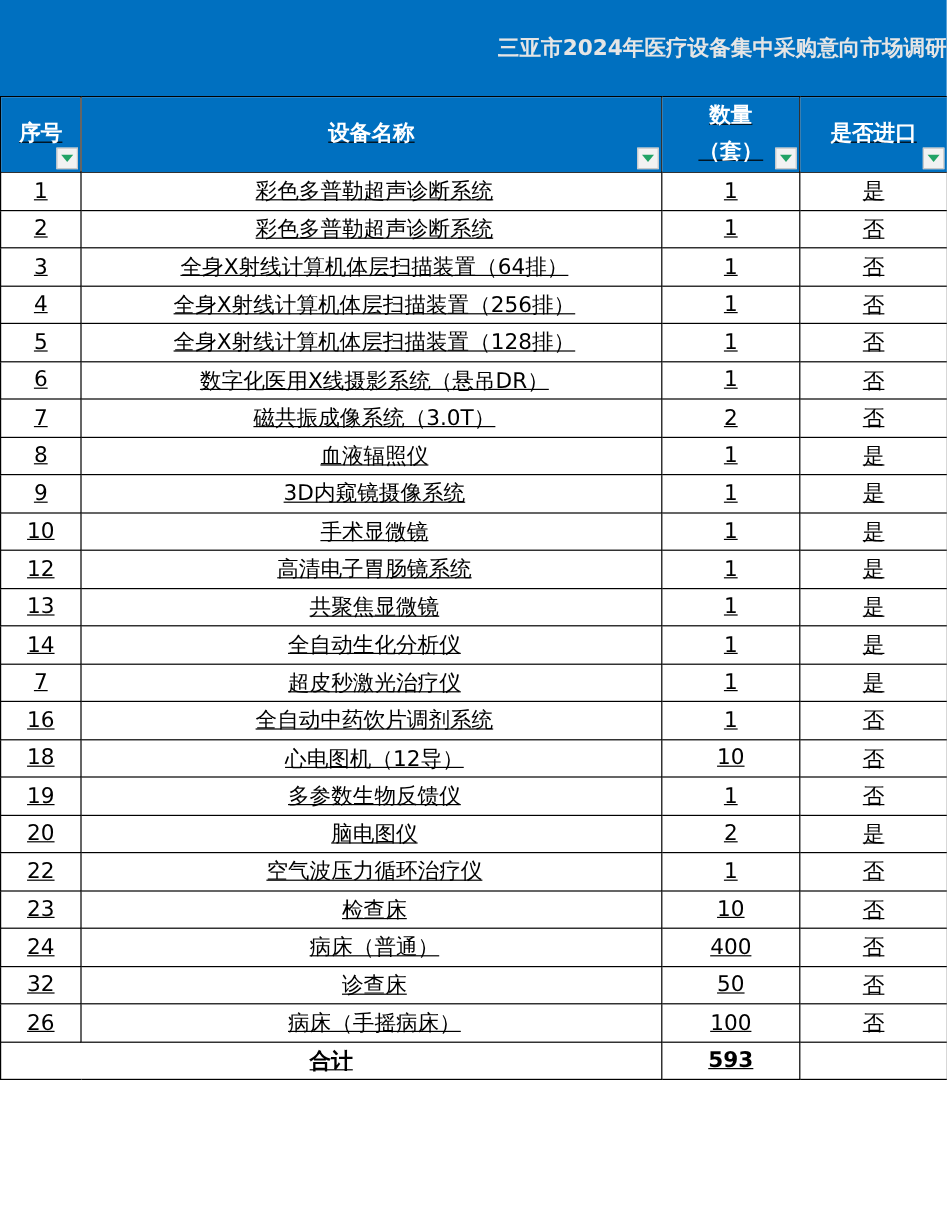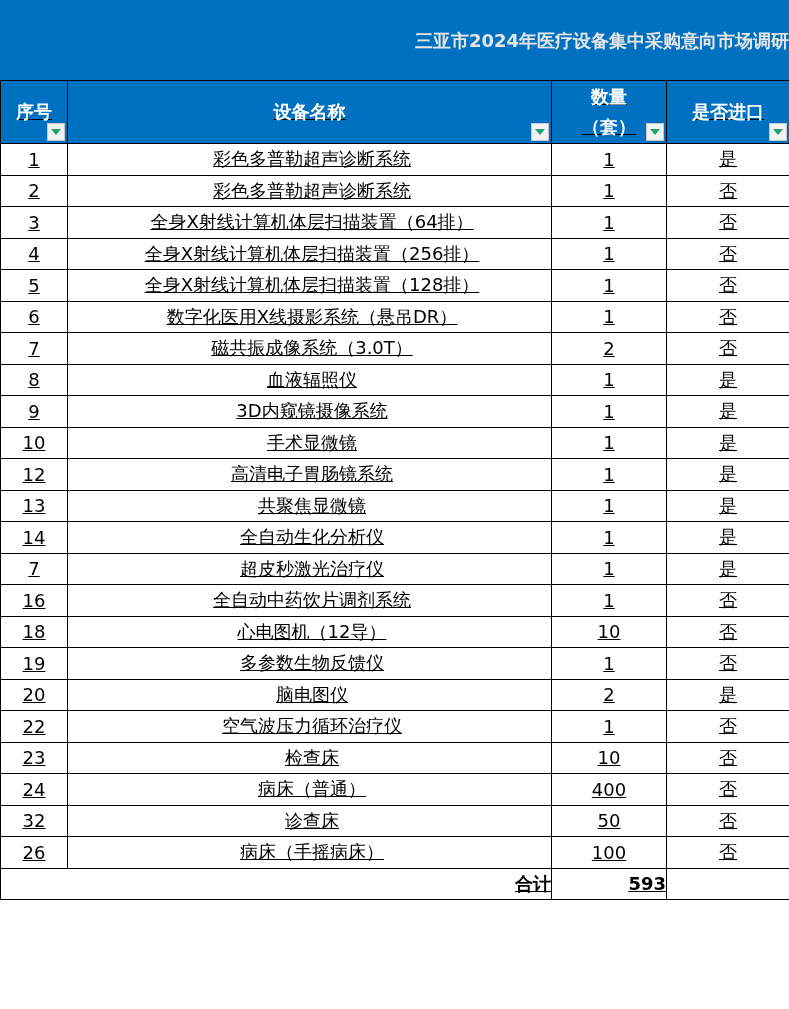--- a/index.html
+++ b/index.html
@@ -16,21 +16,21 @@
     background: #0070c0; color: #ffffff; font-weight: bold; font-size: 18px;
     border: 1.5px solid #000; height: 62px; position: relative; padding: 0; line-height: 30px;
   }
   td {
     border: 1.5px solid #000; height: 30.5px; padding: 0; font-size: 18px; color: #000;
   }
   td.num { text-align: center; }
   td.name { text-align: center; padding-left: 5px; white-space: nowrap; overflow: hidden; }
   td.qty { text-align: center; }
   td.imp { text-align: center; }
-  tr.total td { font-weight: bold; text-align: right; }
+  tr.total td { font-weight: bold; text-align: center; }
   .filter-btn {
     position: absolute; right: 2px; bottom: 2px; width: 18px; height: 18px;
     background: #f2f2f2; border: 1px solid #c8c8c8; box-sizing: border-box;
     display: flex; align-items: center; justify-content: center;
   }
   .filter-btn .tri {
     width: 0; height: 0; border-left: 5px solid transparent; border-right: 5px solid transparent;
     border-top: 6px solid #21a366;
   }
   th .hlabel { display: block; }

